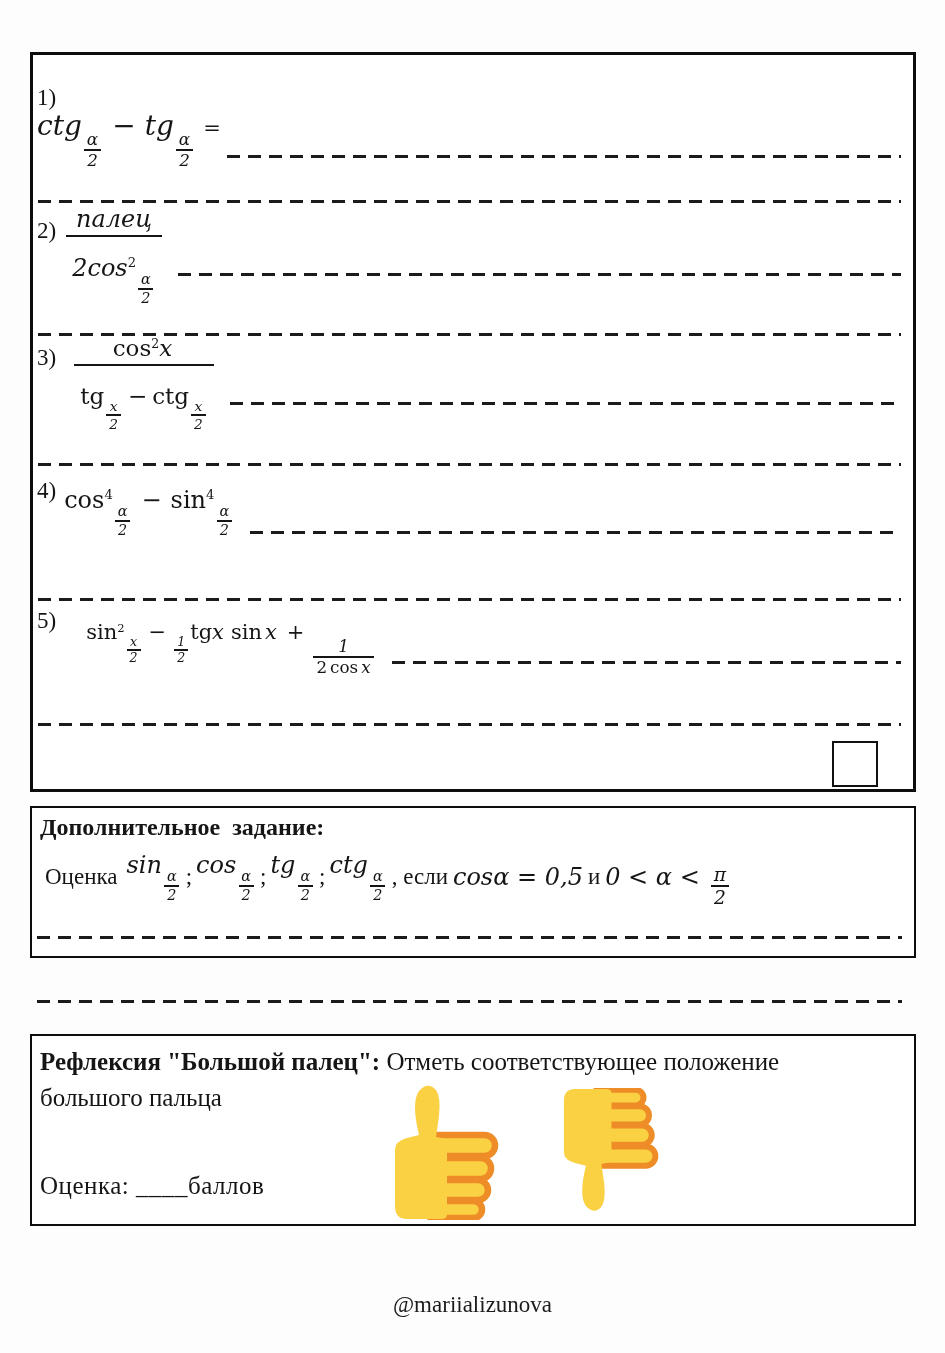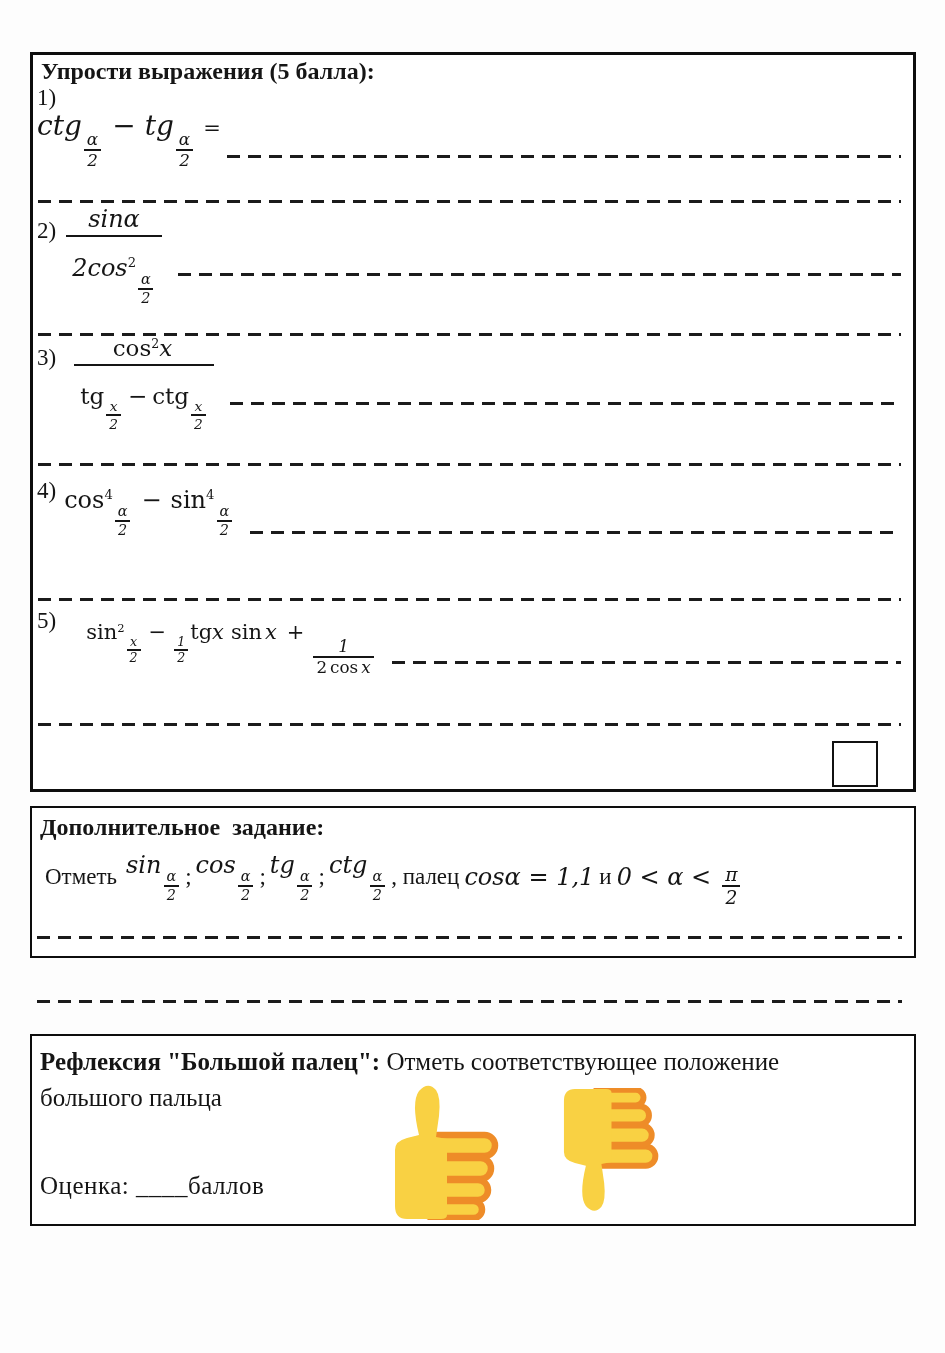--- a/index.html
+++ b/index.html
@@ -74,42 +74,41 @@
 
   .footer{position:absolute;top:1292px;left:0;width:100%;text-align:center;
           font-size:23px;color:#1c1c1c;}
 </style>
 </head>
 <body>
 
 <div class="page">
 
   <div class="box box1">
-    <div class="sec-title">Упрости выражения (5 балла):</div>
 
     <div class="plabel" style="position:absolute;left:4px;top:30px;">1)</div>
     <div class="row r1">
       <span class="math expr1">
         <span>ctg</span><span class="fr">
             <span class="nu">α</span>
             <span class="de">2</span>
           </span><span class="op">−</span><span>tg</span><span class="fr">
             <span class="nu">α</span>
             <span class="de">2</span>
           </span><span class="eq">=</span>
       </span>
       <span class="blank"></span>
     </div>
     <div class="hblank d1"></div>
 
     <div class="row r2">
       <span class="plabel">2)</span>
       <span class="math">
         <span class="bigfr">
-          <span class="nu">sinα</span>
+          <span class="nu">палец</span>
           <span class="de"><span>2cos</span><sup class="e">2</sup><span class="fr">
                 <span class="nu">α</span>
                 <span class="de">2</span>
               </span></span>
         </span>
       </span>
       <span class="blank"></span>
     </div>
     <div class="hblank d2"></div>
 
@@ -163,42 +162,42 @@
       <span class="blank"></span>
     </div>
     <div class="hblank d5"></div>
 
     <div class="checkbox"></div>
   </div>
 
   <div class="box box2">
     <div class="extra-title">Дополнительное  задание:</div>
     <div class="task-line">
-      <span class="sp">Отметь</span>
+      <span class="sp">Оценка</span>
       <span class="math"><span>sin</span><span class="fr">
             <span class="nu">α</span>
             <span class="de">2</span>
           </span></span>
         <span>;</span>
       <span class="math"><span>cos</span><span class="fr">
             <span class="nu">α</span>
             <span class="de">2</span>
           </span></span>
         <span>;</span>
       <span class="math"><span>tg</span><span class="fr">
             <span class="nu">α</span>
             <span class="de">2</span>
           </span></span>
         <span>;</span>
       <span class="math"><span>ctg</span><span class="fr">
             <span class="nu">α</span>
             <span class="de">2</span>
           </span></span>
-      <span>, палец</span>
-      <span class="math sp">cosα = 1,1</span>
+      <span>, если</span>
+      <span class="math sp">cosα = 0,5</span>
       <span>и</span>
       <span class="math sp">0 &lt; α &lt;</span>
       <span class="math"><span class="fr" style="font-size:0.78em;vertical-align:-0.7em;">
             <span class="nu">π</span>
             <span class="de">2</span>
           </span></span>
     </div>
     <div class="hblank ed1"></div>
     <div class="hblank ed2"></div>
   </div>
@@ -228,13 +227,14 @@
           <rect x="44" y="100" width="63" height="20" rx="10"></rect>
           <rect x="44" y="121" width="57" height="17" rx="8.5"></rect>
         </g>
         <path stroke="none" d="M14,70 Q14,61 26,58 L38,55 Q30,22 38,11 Q47,1 55,10 Q60,17 58,36 L55,57 L66,59 L66,135 Q66,139 60,139 L26,139 Q14,139 14,126 Z" fill="#F9D143"></path>
       </g>
     </svg>
 
     <div class="grade">Оценка: ____баллов</div>
   </div>
 
+  <div class="footer">@mariializunova</div>
 </div>
 
 </body></html>

